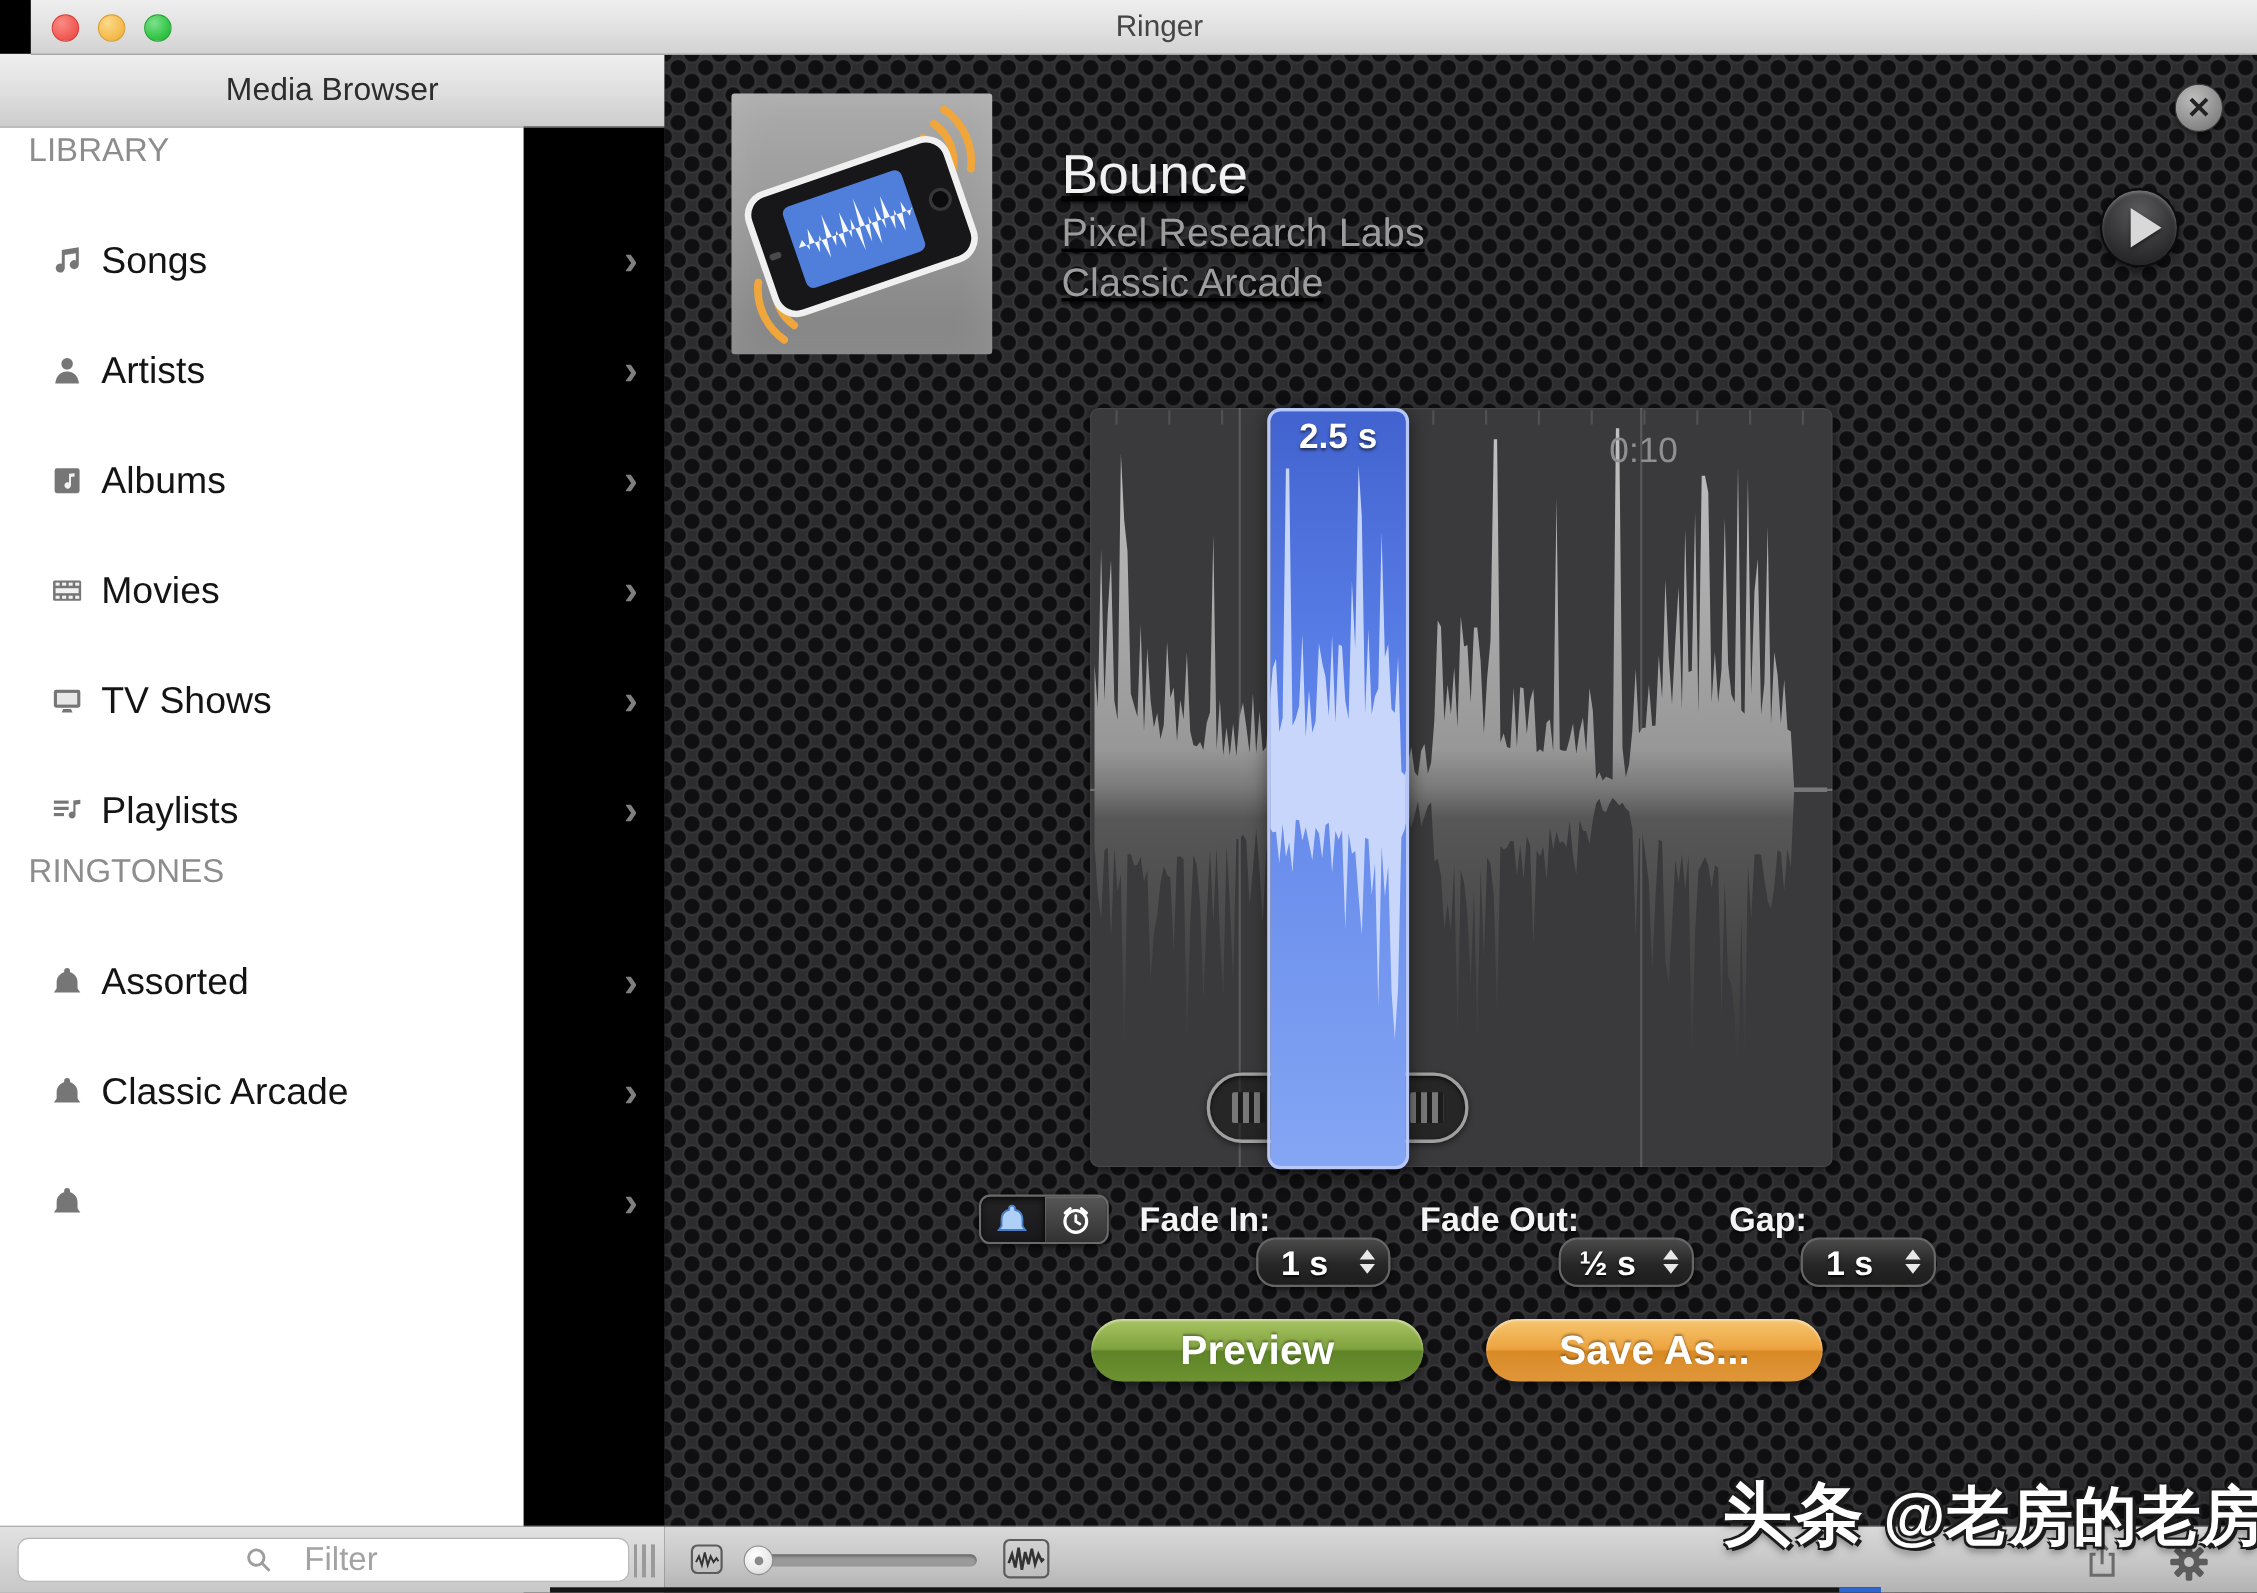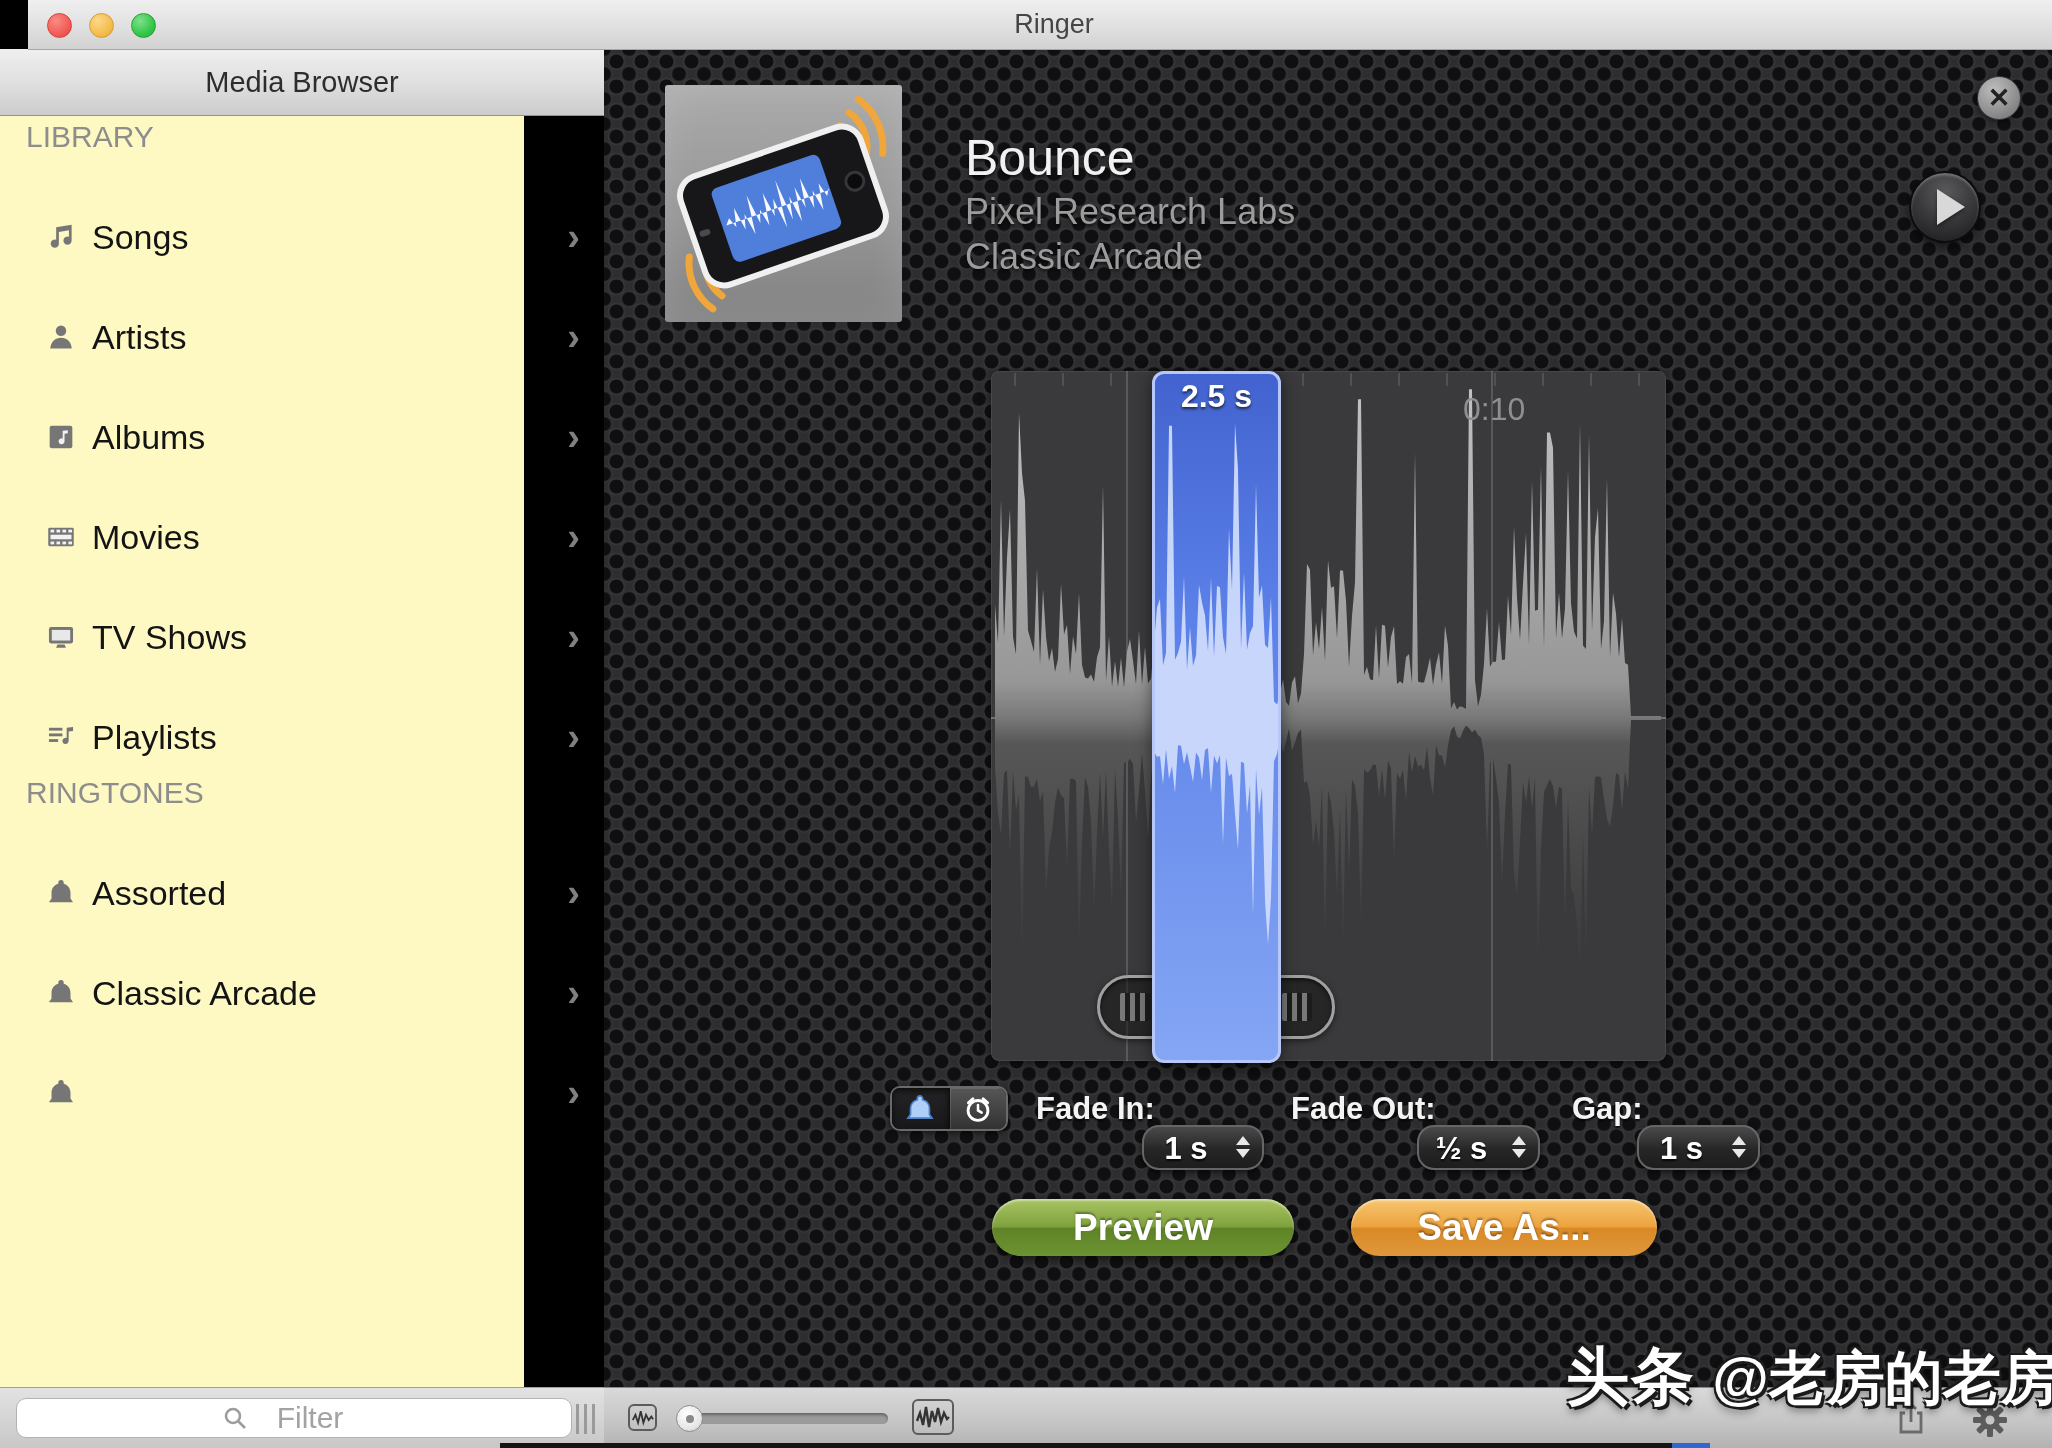--- a/index.html
+++ b/index.html
@@ -11,21 +11,21 @@
     background:linear-gradient(180deg,#efefef 0%,#e3e3e3 45%,#d2d2d2 100%);
     border-bottom:1px solid #a6a6a6;z-index:30;margin-left:28px;}
   .win-title{position:absolute;left:0;right:0;top:0;height:49px;line-height:49px;
     text-align:center;font-size:27px;color:#454545;font-weight:500;}
   .light{position:absolute;top:13px;width:23px;height:23px;border-radius:50%;}
   .light.red{left:19px;background:radial-gradient(circle at 35% 30%,#f98b85,#f25d57 60%,#e0443e);border:1px solid #d8403a;}
   .light.yellow{left:61px;background:radial-gradient(circle at 35% 30%,#fbd98b,#f5bd4f 60%,#e4a435);border:1px solid #d79e33;}
   .light.green{left:103px;background:radial-gradient(circle at 35% 30%,#7fe08d,#35c749 60%,#27a939);border:1px solid #26a235;}
 
   
-  .sidebar{position:absolute;left:0;top:49px;width:476px;height:1399px;background:#fef9c3;z-index:20;padding-left:48px;}
+  .sidebar{position:absolute;left:0;top:49px;width:476px;height:1399px;background:#ffffff;z-index:20;}
   .side-header{position:absolute;left:0;top:0;width:604px;height:66px;
     background:linear-gradient(180deg,#efefef 0%,#dedede 55%,#cccccc 100%);
     border-bottom:1px solid #949494;text-align:center;line-height:66px;
     font-size:29px;color:#2d2d2d;font-weight:500;}
   .side-list{position:absolute;left:0;top:60px;width:604px;}
   .side-section{height:56px;line-height:56px;padding-left:26px;font-size:30px;color:#8d8d8d;font-weight:500;}
   .side-item{position:relative;height:56px;line-height:56px;margin-top:44px;}
   .si-icon{position:absolute;left:44px;top:11px;width:34px;height:34px;fill:#767676;}
   .si-label{position:absolute;left:92px;font-size:34px;color:#141414;font-weight:500;}
   .si-chev{position:absolute;right:24px;top:0;font-size:38px;color:#7f7f7f;font-weight:600;}
@@ -58,21 +58,21 @@
     box-shadow:inset 0 2px 3px rgba(255,255,255,.28),0 4px 10px rgba(0,0,0,.6);}
   .play-tri{position:absolute;left:26px;top:16px;width:0;height:0;
     border-left:28px solid #d8d8d8;border-top:18px solid transparent;border-bottom:18px solid transparent;
     filter:drop-shadow(0 2px 2px rgba(0,0,0,.5));}
 
   
   .app-icon{position:absolute;left:61px;top:36px;width:237px;height:237px;border-radius:3px;
     background:linear-gradient(180deg,#ababab 0%,#969696 55%,#828282 100%);
     box-shadow:inset 0 0 40px rgba(255,255,255,.14);}
 
-  .track-info{position:absolute;left:361px;top:78px;}
+  .track-info{position:absolute;left:361px;top:78px;text-decoration:underline;}
   .track-title{font-size:50px;color:#f1f1f1;font-weight:500;line-height:62px;text-shadow:0 2px 3px rgba(0,0,0,.6);}
   .track-sub{font-size:36px;color:#9c9c9c;font-weight:400;line-height:45px;text-shadow:0 2px 3px rgba(0,0,0,.6);}
 
   
   .wave-panel{position:absolute;left:387px;top:322px;width:675px;height:690px;border-radius:8px;
     background:#3a3a3c;box-shadow:inset 0 0 0 1px rgba(255,255,255,.07),0 3px 12px rgba(0,0,0,.45);}
   .wave-svg{position:absolute;left:0;top:0;}
   .time-label{position:absolute;left:472px;top:20px;font-size:32px;color:#8f8f8f;}
   .handle-pill{position:absolute;left:106px;top:604px;width:238px;height:64px;border-radius:32px;
     border:3px solid #a0a0a0;box-sizing:border-box;background:rgba(22,22,22,.55);

